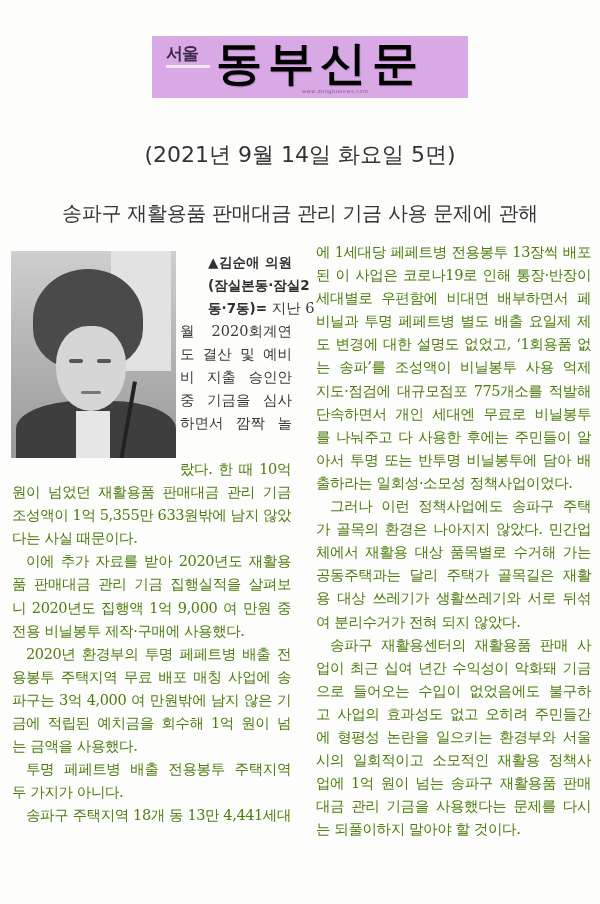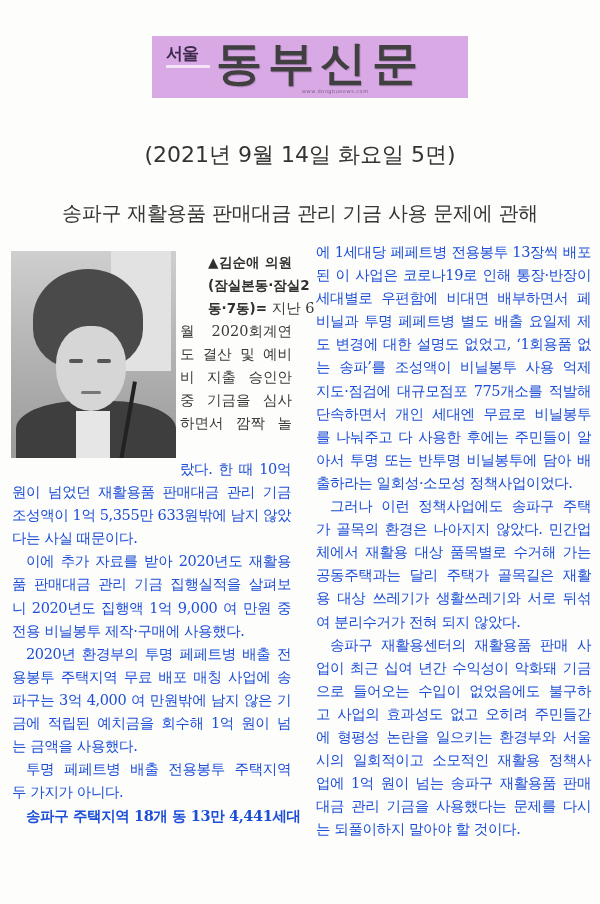--- a/index.html
+++ b/index.html
@@ -13,21 +13,21 @@
   }
   .mh-seoul {
     position:absolute; left:14px; top:6px; font-family:"DejaVu Sans", sans-serif;
     font-weight:bold; font-size:17px; color:#3d2a4a; letter-spacing:-1px;
   }
   .mh-seoul-sub {
     position:absolute; left:14px; top:29px; width:44px; height:3px; background:#ffffff; opacity:0.7;
   }
   .mh-title {
     position:absolute; left:64px; top:2px; font-family:"DejaVu Sans", sans-serif;
-    font-weight:bold; font-size:46px; line-height:50px; color:#404040; letter-spacing:6px;
+    font-weight:bold; font-size:46px; line-height:50px; color:#000000; letter-spacing:6px;
     text-shadow: 1px 1px 0 #b68ac4;
   }
   .mh-url {
     position:absolute; left:150px; top:52px; font-family:"DejaVu Sans", sans-serif;
     font-size:5px; color:#7a5a86; letter-spacing:0.5px;
   }
   .dateline {
     position:absolute; left:0; width:600px; top:140px; text-align:center;
     font-family:"DejaVu Sans", sans-serif; font-size:22px; color:#333; letter-spacing:0;
   }
@@ -49,21 +49,21 @@
   .photo .body { position:absolute; left:5px; top:150px; width:160px; height:70px; background:#3e3e3e; border-radius:40% 40% 0 0; }
   .photo .collar { position:absolute; left:65px; top:160px; width:34px; height:50px; background:#e6e6e6; }
   .photo .mic { position:absolute; left:115px; top:130px; width:4px; height:80px; background:#222; transform:rotate(10deg); }
 
   .byline {
     position:absolute; left:180px; top:251px; width:112px;
     font-size:14.5px; line-height:23px; text-align:justify; text-align-last:justify;
   }
   .byline b { font-family:"DejaVu Sans", sans-serif; font-weight:bold; font-size:13.5px; color:#2f2f2f;margin-left:28px; }
   .col {
-    position:absolute; font-size:14.5px; line-height:23.1px; color:#1d4ed8; letter-spacing:-0.4px;
+    position:absolute; font-size:14.5px; line-height:23.1px; color:#4d7c0f; letter-spacing:-0.4px;
   }
   .left-col { left:12px; top:458px; width:279px; }
   .right-col { left:316px; top:241px; width:275px; }
   .line { display:block; white-space:nowrap; text-align:justify; text-align-last:justify; }
   .line.last { text-align-last:left; }
 </style>
 </head>
 <body>
 
 <div class="masthead">
@@ -109,21 +109,21 @@
   <span class="line">품 판매대금 관리 기금 집행실적을 살펴보</span>
   <span class="line">니 2020년도 집행액 1억 9,000 여 만원 중</span>
   <span class="line last">전용 비닐봉투 제작·구매에 사용했다.</span>
   <span class="line" style="padding-left:14px;">2020년 환경부의 투명 페페트병 배출 전</span>
   <span class="line">용봉투 주택지역 무료 배포 매칭 사업에 송</span>
   <span class="line">파구는 3억 4,000 여 만원밖에 남지 않은 기</span>
   <span class="line">금에 적립된 예치금을 회수해 1억 원이 넘</span>
   <span class="line last">는 금액을 사용했다.</span>
   <span class="line" style="padding-left:14px;">투명 페페트병 배출 전용봉투 주택지역</span>
   <span class="line last">두 가지가 아니다.</span>
-  <span class="line" style="padding-left:14px;font-weight:bold;">송파구 주택지역 18개 동 13만 4,441세대</span>
+  <span class="line" style="padding-left:14px;">송파구 주택지역 18개 동 13만 4,441세대</span>
 </div>
 
 <div class="col right-col">
   <span class="line">에 1세대당 페페트병 전용봉투 13장씩 배포</span>
   <span class="line">된 이 사업은 코로나19로 인해 통장·반장이</span>
   <span class="line">세대별로 우편함에 비대면 배부하면서 페</span>
   <span class="line">비닐과 투명 페페트병 별도 배출 요일제 제</span>
   <span class="line">도 변경에 대한 설명도 없었고, ‘1회용품 없</span>
   <span class="line">는 송파’를 조성액이 비닐봉투 사용 억제</span>
   <span class="line">지도·점검에 대규모점포 775개소를 적발해</span>

